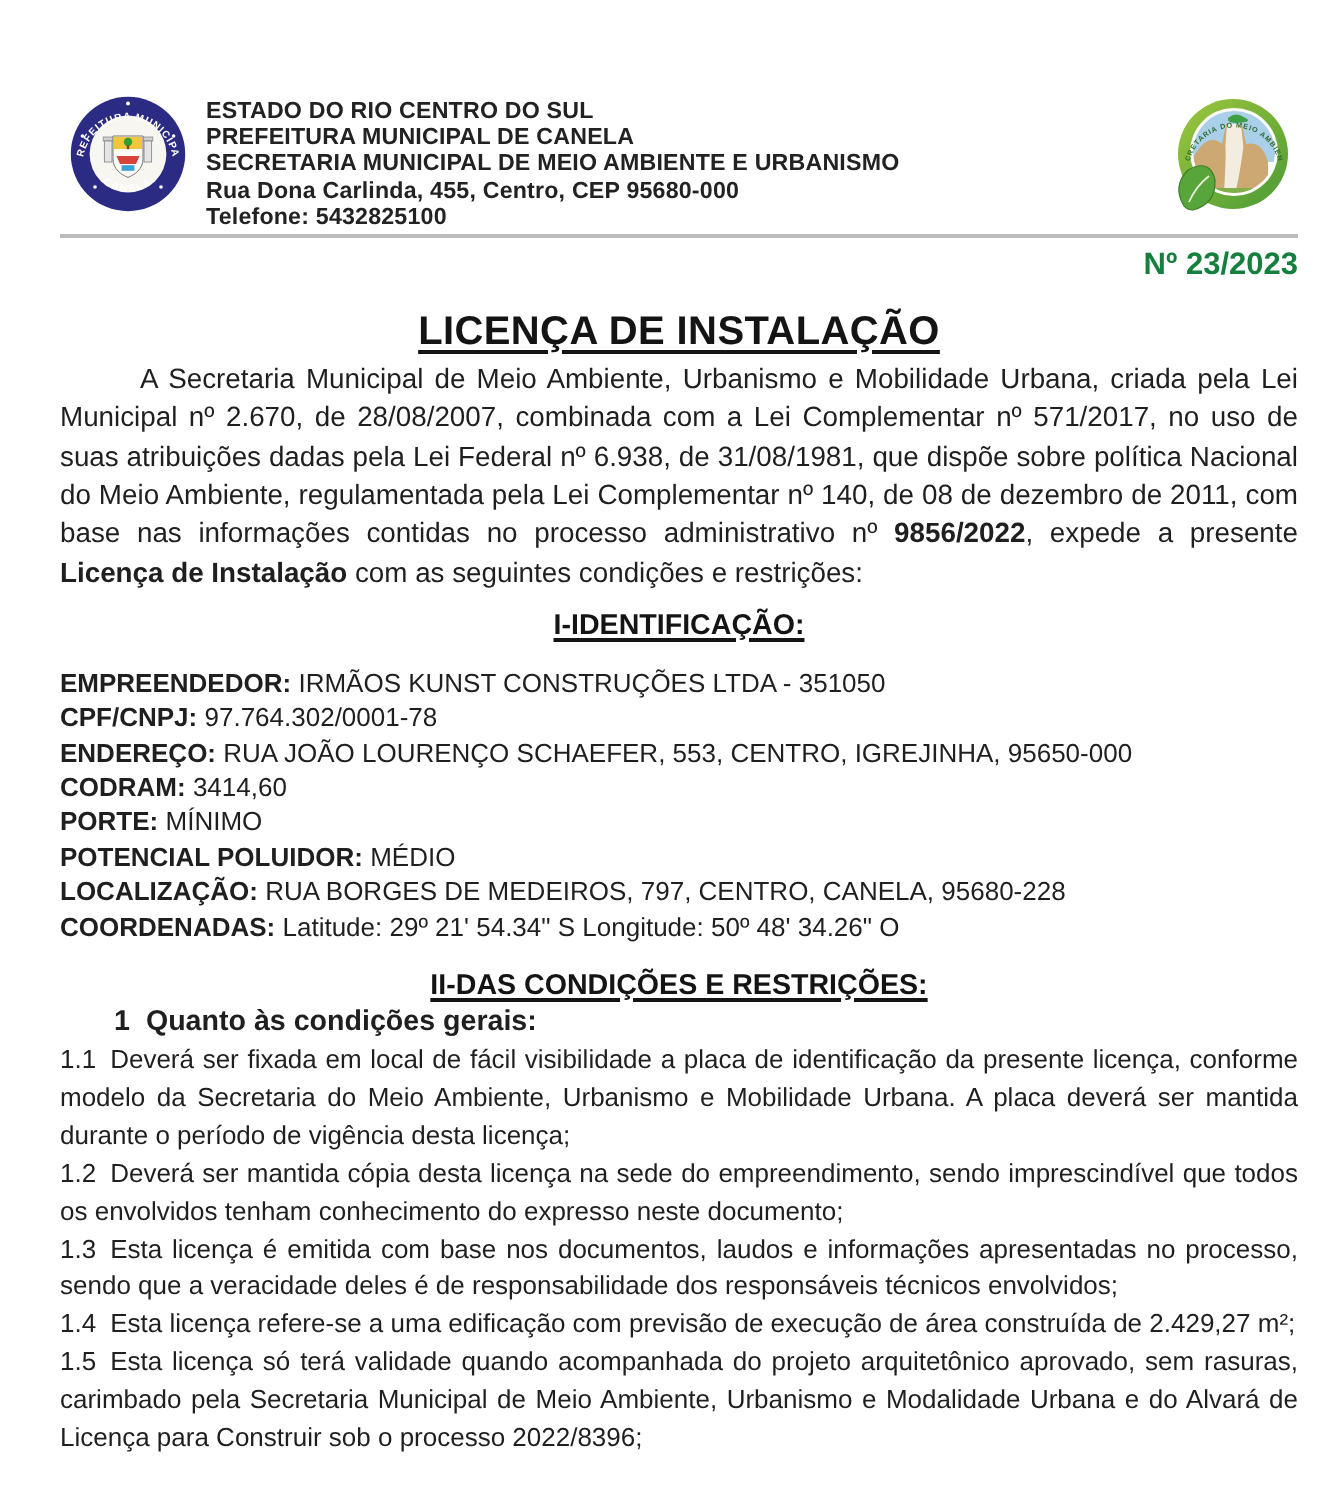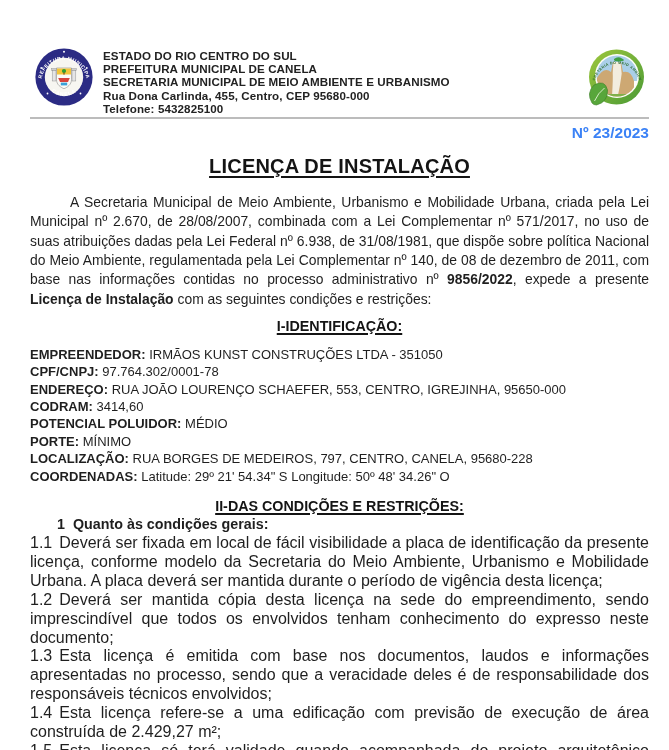--- a/index.html
+++ b/index.html
@@ -6,41 +6,41 @@
   html, body { width:669px; height:750px; overflow:hidden; background:#ffffff; }
   body { font-family:"Liberation Sans","DejaVu Sans",sans-serif; color:#1f1f1f; }
   .page { padding:47px 20px 0 30px; width:669px; }
 
   .hdr { display:flex; align-items:flex-start; }
   .seal { width:60px; height:60px; margin-left:4px; flex:0 0 auto; }
   .hdr-text { margin-left:9px; padding-top:2px; font-weight:bold; font-size:11.6px; line-height:13.2px; letter-spacing:0.1px; color:#222; }
   .envlogo { margin-left:auto; width:64px; height:64px; flex:0 0 auto; margin-right:1px; }
 
   .rule { border-top:2px solid #bcbcbc; margin-top:2px; }
-  .docnum { text-align:right; font-weight:bold; font-size:15.5px; margin-top:5px; color:#3b82f6; }
+  .docnum { text-align:right; font-weight:bold; font-size:15.5px; margin-top:5px; color:#15803d; }
 
   .title { text-align:center; font-size:20px; font-weight:bold; margin-top:13px; letter-spacing:0.2px;
            text-decoration:underline; text-decoration-thickness:2px; text-underline-offset:3px; color:#141414; }
 
-  .intro { margin-top:15px; font-size:13.9px; line-height:19.3px; text-align:justify; text-indent:40px; }
+  .intro { margin-top:2px; font-size:13.9px; line-height:19.3px; text-align:justify; text-indent:40px; }
 
   .sec { font-size:14.3px; font-weight:bold; color:#141414;
          text-decoration:underline; text-decoration-thickness:1.5px; text-underline-offset:2px;text-align:center; }
   .sec1 { margin-top:9px; }
   .sec2 { margin-top:13px; }
 
   .fields { margin-top:12px; }
   .field { font-size:13px; line-height:17.4px; white-space:nowrap; }
   .flabel { font-weight:bold; }
 
   .sub { font-size:14.3px; font-weight:bold; line-height:19px; padding-left:27px; margin-top:1px; }
   .sub .cnum { margin-right:8px; }
 
   .conds { margin-top:0; }
-  .cond { font-size:16px; line-height:18.9px; text-align:justify; }
+  .cond { font-size:13px; line-height:18.9px; text-align:justify; }
   .cnum { margin-right:7px; }
 </style>
 </head>
 <body>
 
 <div class="page">
 
   <header class="hdr">
     <svg class="seal" viewBox="0 0 60 60">
       <circle cx="30" cy="30" r="28.6" fill="#2b2b84"></circle>
@@ -135,26 +135,26 @@
     </div>
     <div class="field">
       <span class="flabel">ENDEREÇO:</span>
       <span>RUA JOÃO LOURENÇO SCHAEFER, 553, CENTRO, IGREJINHA, 95650-000</span>
     </div>
     <div class="field">
       <span class="flabel">CODRAM:</span>
       <span>3414,60</span>
     </div>
     <div class="field">
+      <span class="flabel">PORTE:</span>
+      <span>MÍNIMO</span>
+    </div>
+    <div class="field">
       <span class="flabel">POTENCIAL POLUIDOR:</span>
       <span>MÉDIO</span>
-    </div>
-    <div class="field">
-      <span class="flabel">PORTE:</span>
-      <span>MÍNIMO</span>
     </div>
     <div class="field">
       <span class="flabel">LOCALIZAÇÃO:</span>
       <span>RUA BORGES DE MEDEIROS, 797, CENTRO, CANELA, 95680-228</span>
     </div>
     <div class="field">
       <span class="flabel">COORDENADAS:</span>
       <span>Latitude: 29º 21' 54.34" S Longitude: 50º 48' 34.26" O</span>
     </div>
   </div>

